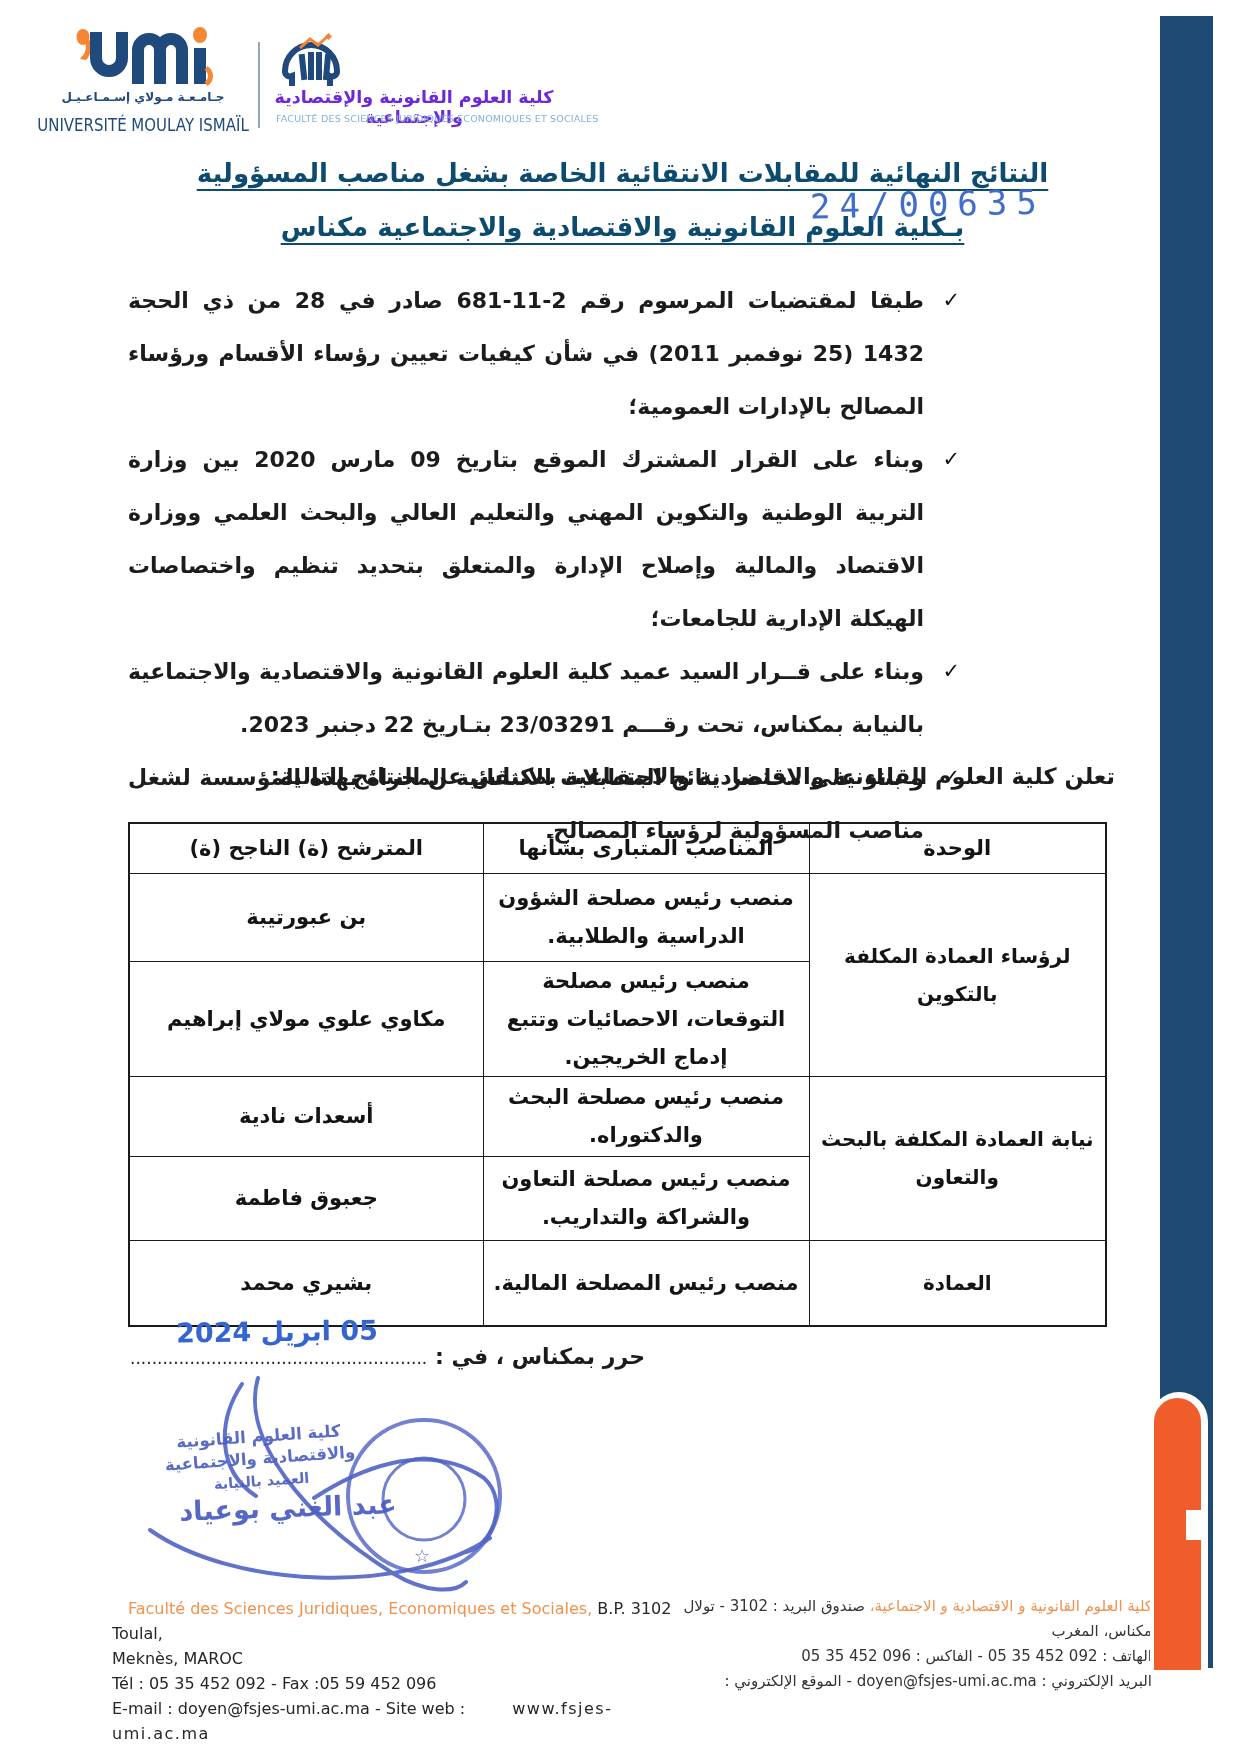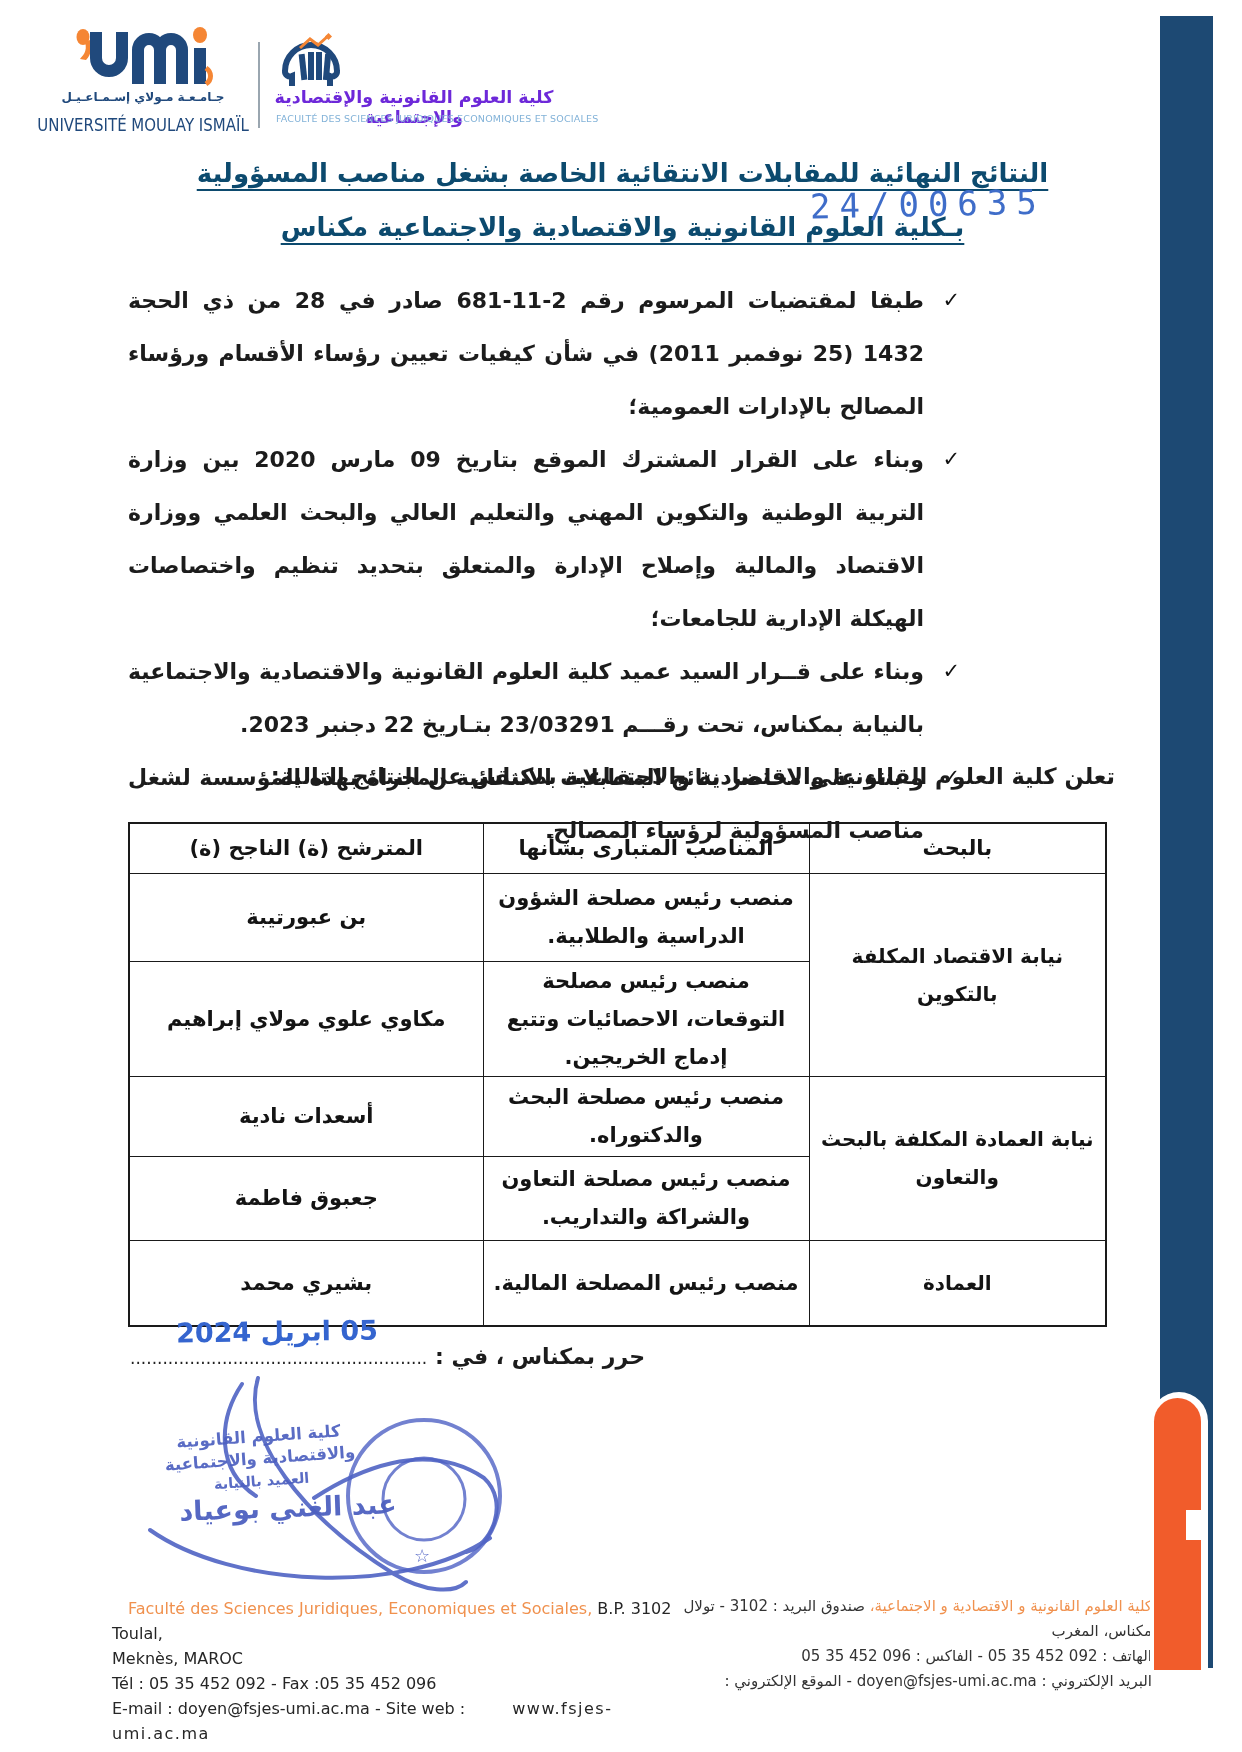--- a/index.html
+++ b/index.html
@@ -125,26 +125,26 @@
 <div class="abs announce">تعلن كلية العلوم القانونية والاقتصادية والاجتماعية بمكناس عن النتائج التالية:</div>
 
 <table class="results">
   <colgroup>
       <col style="width:297px">
       <col style="width:326px">
       <col style="width:354px">
     </colgroup>
   <tbody>
       <tr class="h-row">
-    <th>بالبحث</th>
+    <th>الوحدة</th>
     <th>المناصب المتبارى بشأنها</th>
     <th>المترشح (ة) الناجح (ة)</th>
   </tr>
   <tr class="r1">
-    <td class="unit-cell" rowspan="2">نيابة الاقتصاد المكلفة بالتكوين</td>
+    <td class="unit-cell" rowspan="2">لرؤساء العمادة المكلفة بالتكوين</td>
     <td>منصب رئيس مصلحة الشؤون الدراسية والطلابية.</td>
     <td>بن عبورتيبة</td>
   </tr>
   <tr class="r2">
     <td>منصب رئيس مصلحة التوقعات، الاحصائيات وتتبع إدماج الخريجين.</td>
     <td>مكاوي علوي مولاي إبراهيم</td>
   </tr>
   <tr class="r3">
     <td class="unit-cell" rowspan="2">نيابة العمادة المكلفة بالبحث والتعاون</td>
     <td>منصب رئيس مصلحة البحث والدكتوراه.</td>
@@ -188,21 +188,21 @@
   <div>والاقتصادية والاجتماعية</div>
   <div class="small">العميد بالنيابة</div>
 </div>
 <div class="abs stamp-name">عبد الغني بوعياد</div>
 
 <div class="abs footer-fr">
   <div>
     <span class="org">Faculté des Sciences Juridiques, Economiques et Sociales,</span><span> B.P. 3102 Toulal,</span>
   </div>
   <div>Meknès, MAROC</div>
-  <div>Tél : 05 35 452 092 - Fax :05 35 452 096</div>
+  <div>Tél : 05 35 452 092 - Fax :05 59 452 096</div>
   <div>
     <span>E-mail : doyen@fsjes-umi.ac.ma - Site web :</span>
     <span class="www">www.fsjes-umi.ac.ma</span>
   </div>
 </div>
 
 <div class="abs footer-ar">
   <div>
     <span class="org">كلية العلوم القانونية و الاقتصادية و الاجتماعية،</span><span> صندوق البريد : 3102 - تولال</span>
   </div>

